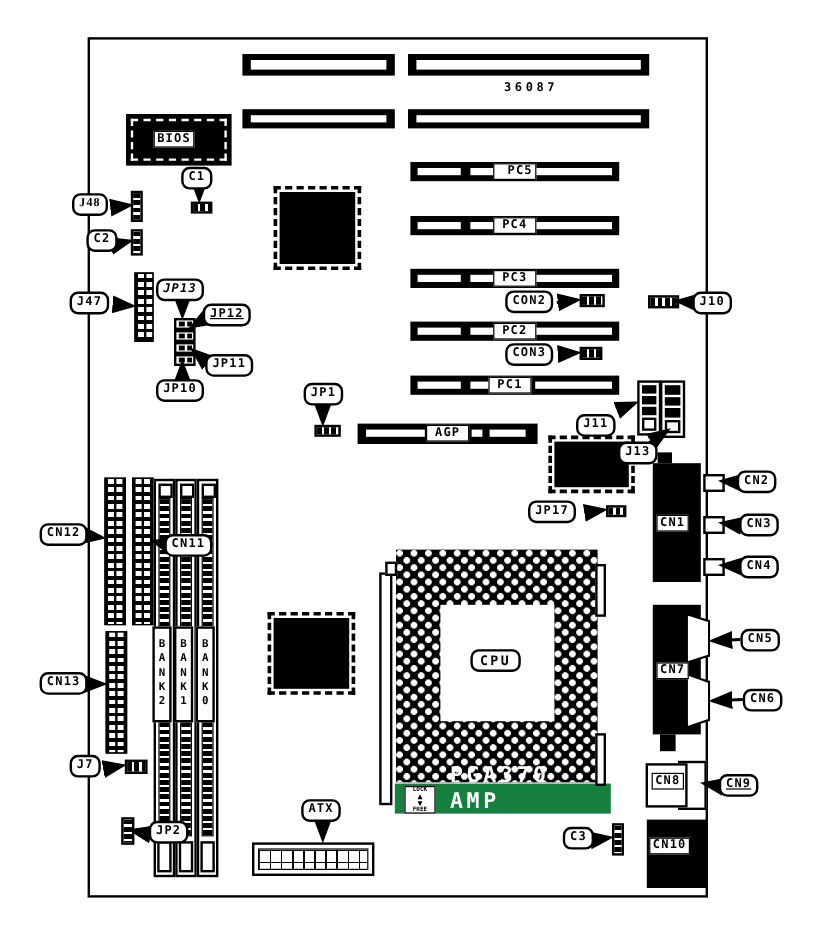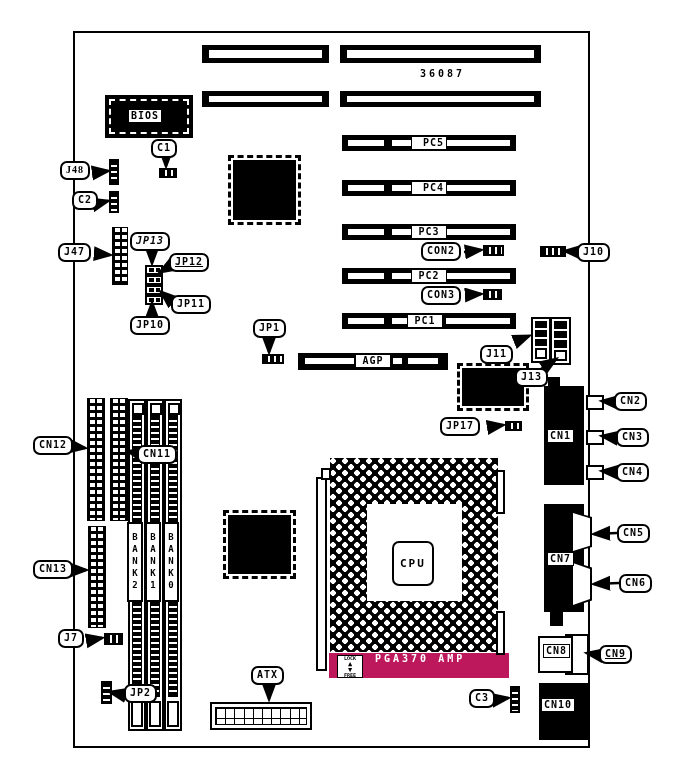--- a/index.html
+++ b/index.html
@@ -57,23 +57,23 @@
   .bank-tag{position:absolute;border:2px solid #000;background:#fff;writing-mode:vertical-rl;
     text-orientation:upright;font-weight:bold;font-size:9px;letter-spacing:2px;text-align:center;
     z-index:5;display:flex;align-items:center;justify-content:center;}
   
   .socket{position:absolute;background-color:#000;z-index:2;
     background-image:radial-gradient(circle,#fff 2.6px,transparent 3px),
                      radial-gradient(circle,#fff 2.6px,transparent 3px);
     background-size:12px 12px;background-position:3px 3px,9px 9px;}
   .socket-center{position:absolute;background:#fff;z-index:3;}
   .cpu-tag{position:absolute;border:2px solid #000;border-radius:7px;background:#fff;
-    font-weight:bold;font-size:11px;letter-spacing:2px;padding:14px 6px;z-index:4;text-align:right;}
-  .socket-bar{position:absolute;background:#be185d;color:#fff;z-index:3;
-    font-weight:bold;font-size:10px;letter-spacing:3px;display:flex;align-items:flex-start;}
+    font-weight:bold;font-size:11px;letter-spacing:2px;padding:1px 6px;z-index:4;text-align:right;}
+  .socket-bar{position:absolute;background:#15803d;color:#fff;z-index:3;
+    font-weight:bold;font-size:18px;letter-spacing:3px;display:flex;align-items:flex-end;}
   .lockicon{position:absolute;border:1px solid #000;background:#fff;color:#000;z-index:4;
     display:flex;flex-direction:column;align-items:center;justify-content:center;
     font-weight:bold;font-size:5px;line-height:5px;}
   .lockicon .arr{font-size:7px;line-height:6px;}
   .lever{position:absolute;border:2px solid #000;background:#fff;z-index:2;}
   .etab{position:absolute;border:2px solid #000;background:#fff;z-index:3;}
   .blk{position:absolute;background:#000;z-index:2;}
   .whitebox{position:absolute;border:2px solid #000;background:#fff;z-index:2;}
   
   .dsub{position:absolute;background:#000;z-index:3;clip-path:polygon(0 0,100% 14%,100% 86%,0 100%);}
@@ -121,21 +121,21 @@
     <div class="st" style="left:50px;width:19px;"></div>
     <div class="st" style="left:104px;width:64px;"></div>
   </div>
   <div class="tag" style="left:411px;top:136px;width:30px;text-align:right;">PC5</div>
 
   <div class="pci" style="left:342px;top:180px;width:174px;height:16px;">
     <div class="st" style="left:6px;width:36px;"></div>
     <div class="st" style="left:50px;width:19px;"></div>
     <div class="st" style="left:104px;width:64px;"></div>
   </div>
-  <div class="tag" style="left:411px;top:181px;width:30px;text-align:right;">PC4</div>
+  <div class="tag" style="left:411px;top:181px;width:30px;">PC4</div>
 
   <div class="pci" style="left:342px;top:224px;width:174px;height:16px;">
     <div class="st" style="left:6px;width:36px;"></div>
     <div class="st" style="left:50px;width:19px;"></div>
     <div class="st" style="left:104px;width:64px;"></div>
   </div>
   <div class="tag" style="left:411px;top:225px;width:30px;">PC3</div>
 
   <div class="pci" style="left:342px;top:268px;width:174px;height:16px;">
     <div class="st" style="left:6px;width:36px;"></div>

